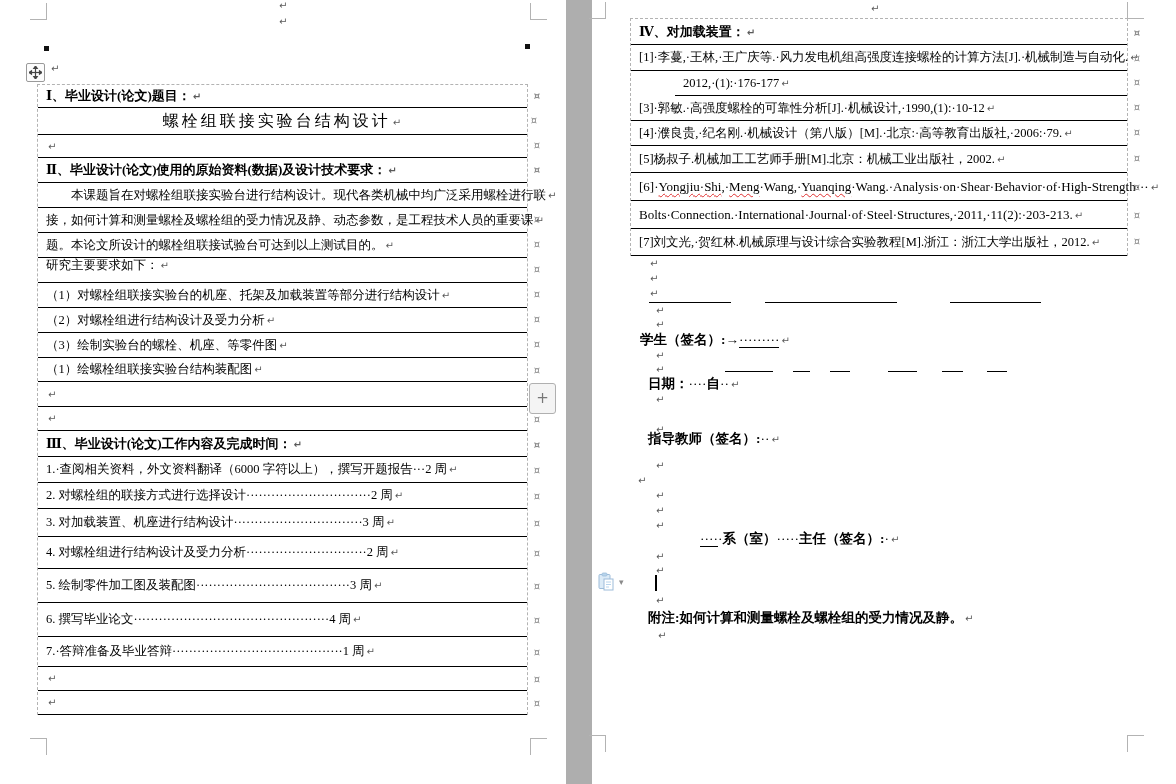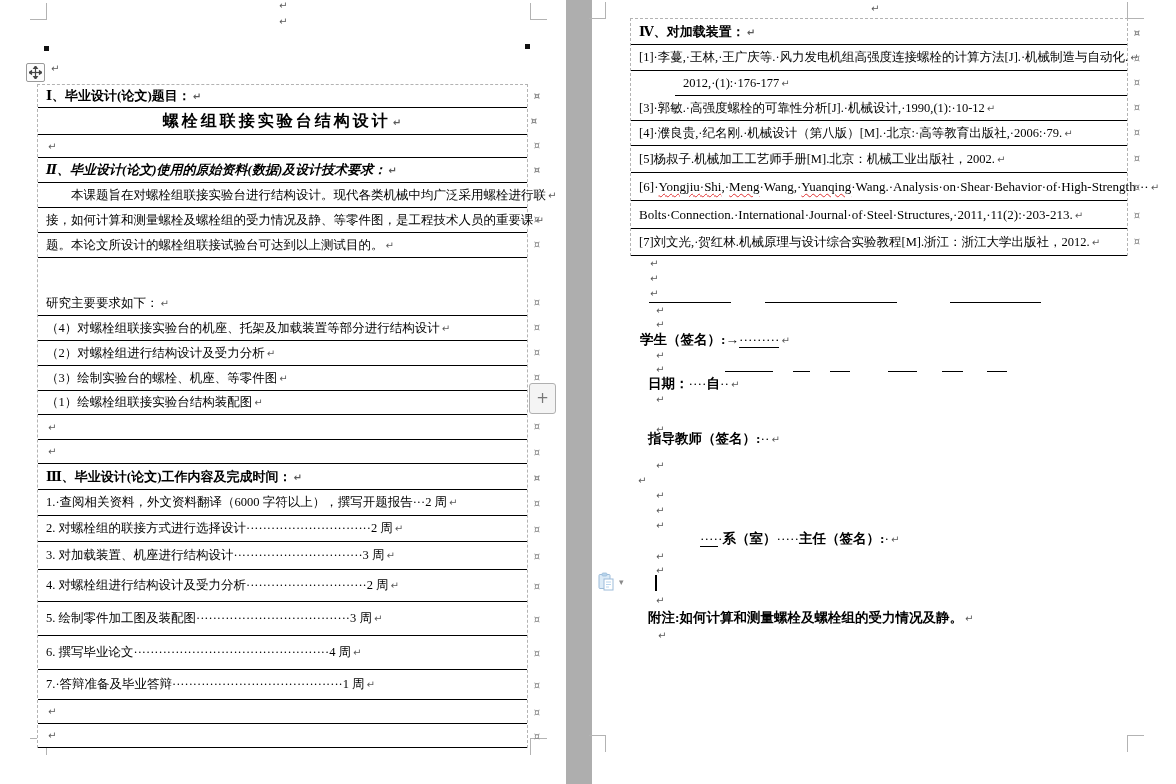--- a/index.html
+++ b/index.html
@@ -31,21 +31,21 @@
     border-left:1px dashed #b3b3b3;border-right:1px dashed #b3b3b3;border-top:1px dashed #b3b3b3;
     background:#fff;
   }
   .trow{
     position:relative;box-sizing:border-box;
     border-bottom:1px solid #000;
     padding:0 6px 0 8px;
     font-size:12.5px;white-space:nowrap;overflow:visible;
   }
   .trow.header{font-weight:bold;font-size:13px;}
-  .trow.title-row{font-weight:bold;font-size:16px;text-align:center;letter-spacing:3px;}
+  .trow.title-row{font-weight:normal;font-size:16px;text-align:center;letter-spacing:3px;}
   .trow.indent{text-indent:25px;}
   .trow.eng{font-size:13px;letter-spacing:0;}
 
   .pmark{color:#5a5a5a;font-size:10px;margin-left:2px;font-family:"DejaVu Sans",sans-serif;}
   .cellmark{
     position:absolute;right:-13px;top:50%;transform:translateY(-50%);
     color:#8a8a8a;font-size:10px;font-family:"DejaVu Sans",sans-serif;
   }
   .pilcrow{position:absolute;color:#5a5a5a;font-size:10px;font-family:"DejaVu Sans",sans-serif;line-height:1;}
 
@@ -99,26 +99,26 @@
           <polygon points="13,6.5 10.5,4.8 10.5,8.2"></polygon>
       </g>
     </svg>
   </div>
   <span class="pilcrow" style="left:51px;top:64px;">↵</span>
 
   <div class="dtable" id="left-table" style="left:37px;top:84px;width:491px;">
       <div class="trow header" style="height: 23px; line-height: 22px;"><span>Ⅰ、毕业设计(论文)题目：</span><span class="pmark">↵</span><span class="cellmark">¤</span></div>
       <div class="trow title-row" style="height: 27px; line-height: 26px;"><span>螺栓组联接实验台结构设计</span><span class="pmark">↵</span><span class="cellmark">¤</span></div>
       <div class="trow empty" style="height: 23px; line-height: 22px;"><span class="pmark">↵</span><span class="cellmark">¤</span></div>
-      <div class="trow header" style="height: 25px; line-height: 24px; font-style: italic;"><span>Ⅱ、毕业设计(论文)使用的原始资料(数据)及设计技术要求：</span><span class="pmark">↵</span><span class="cellmark">¤</span></div>
+      <div class="trow header" style="height: 25px; line-height: 24px;"><span>Ⅱ、毕业设计(论文)使用的原始资料(数据)及设计技术要求：</span><span class="pmark">↵</span><span class="cellmark">¤</span></div>
       <div class="trow body indent" style="height: 25px; line-height: 24px;"><span>本课题旨在对螺栓组联接实验台进行结构设计。现代各类机械中均广泛采用螺栓进行联</span><span class="pmark">↵</span><span class="cellmark">¤</span></div>
-      <div class="trow body" style="height: 25px; line-height: 24px;"><span>接，如何计算和测量螺栓及螺栓组的受力情况及静、等零件图，是工程技术人员的重要课</span><span class="pmark">↵</span><span class="cellmark">¤</span></div>
+      <div class="trow body" style="height: 25px; line-height: 24px;"><span>接，如何计算和测量螺栓及螺栓组的受力情况及静、动态参数，是工程技术人员的重要课</span><span class="pmark">↵</span><span class="cellmark">¤</span></div>
       <div class="trow body" style="height: 25px; line-height: 24px;"><span>题。本论文所设计的螺栓组联接试验台可达到以上测试目的。</span><span class="pmark">↵</span><span class="cellmark">¤</span></div>
-      <div class="trow body" style="height: 25px; line-height: 24px; margin-top: 33px;"><span>研究主要要求如下：</span><span class="pmark">↵</span><span class="cellmark">¤</span></div>
-      <div class="trow body" style="height: 25px; line-height: 24px;"><span>（4）对螺栓组联接实验台的机座、托架及加载装置等部分进行结构设计</span><span class="pmark">↵</span><span class="cellmark">¤</span></div>
+      <div class="trow body" style="height: 25px; line-height: 14px;"><span>研究主要要求如下：</span><span class="pmark">↵</span><span class="cellmark">¤</span></div>
+      <div class="trow body" style="height: 25px; line-height: 24px;"><span>（1）对螺栓组联接实验台的机座、托架及加载装置等部分进行结构设计</span><span class="pmark">↵</span><span class="cellmark">¤</span></div>
       <div class="trow body" style="height: 25px; line-height: 24px;"><span>（2）对螺栓组进行结构设计及受力分析</span><span class="pmark">↵</span><span class="cellmark">¤</span></div>
       <div class="trow body" style="height: 25px; line-height: 24px;"><span>（3）绘制实验台的螺栓、机座、等零件图</span><span class="pmark">↵</span><span class="cellmark">¤</span></div>
       <div class="trow body" style="height: 24px; line-height: 23px;"><span>（1）绘螺栓组联接实验台结构装配图</span><span class="pmark">↵</span><span class="cellmark">¤</span></div>
       <div class="trow empty" style="height: 25px; line-height: 24px;"><span class="pmark">↵</span><span class="cellmark">¤</span></div>
       <div class="trow empty" style="height: 24px; line-height: 23px;"><span class="pmark">↵</span><span class="cellmark">¤</span></div>
       <div class="trow header" style="height: 26px; line-height: 25px;"><span>Ⅲ、毕业设计(论文)工作内容及完成时间：</span><span class="pmark">↵</span><span class="cellmark">¤</span></div>
       <div class="trow body" style="height: 26px; line-height: 25px;"><span>1.·查阅相关资料，外文资料翻译（6000 字符以上），撰写开题报告···2 周</span><span class="pmark">↵</span><span class="cellmark">¤</span></div>
       <div class="trow body" style="height: 26px; line-height: 25px;"><span>2. 对螺栓组的联接方式进行选择设计······························2 周</span><span class="pmark">↵</span><span class="cellmark">¤</span></div>
       <div class="trow body" style="height: 28px; line-height: 27px;"><span>3. 对加载装置、机座进行结构设计·······························3 周</span><span class="pmark">↵</span><span class="cellmark">¤</span></div>
       <div class="trow body" style="height: 32px; line-height: 31px;"><span>4. 对螺栓组进行结构设计及受力分析·····························2 周</span><span class="pmark">↵</span><span class="cellmark">¤</span></div>

